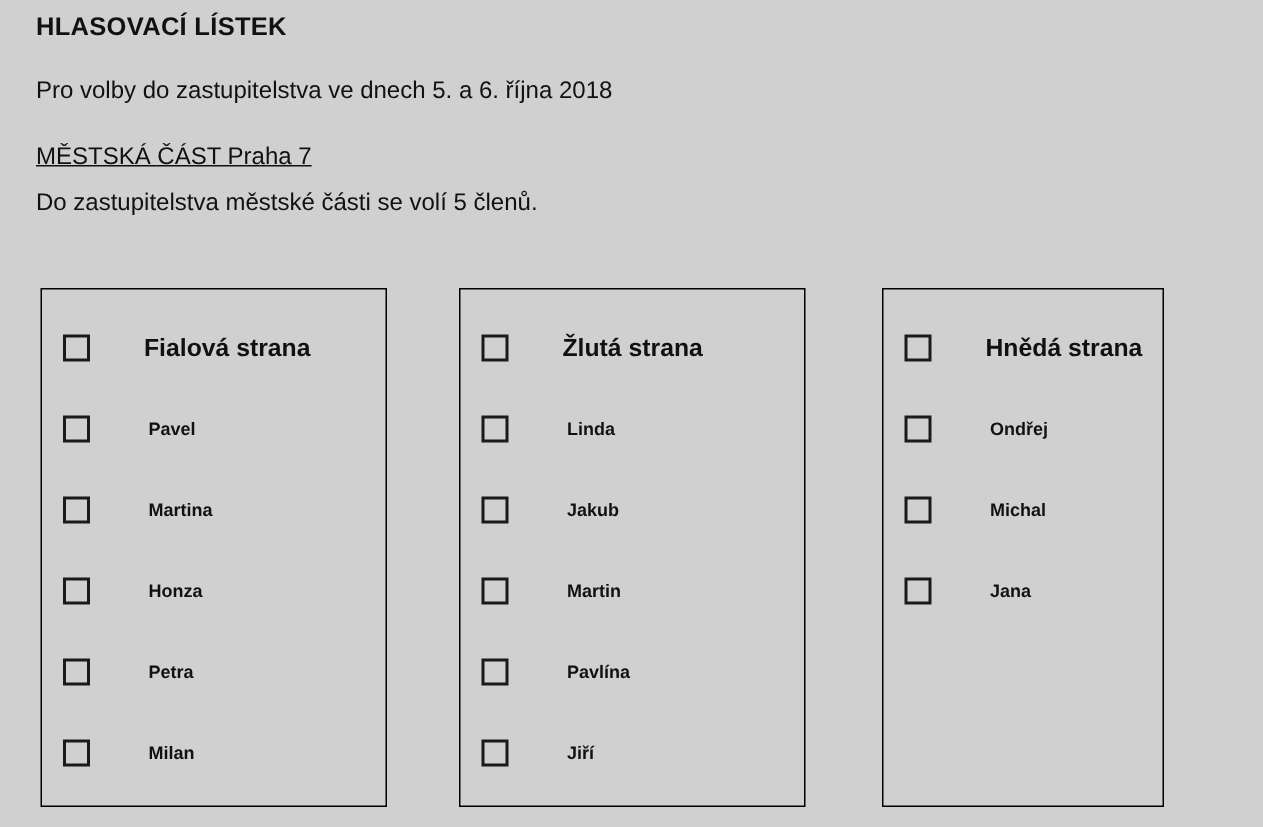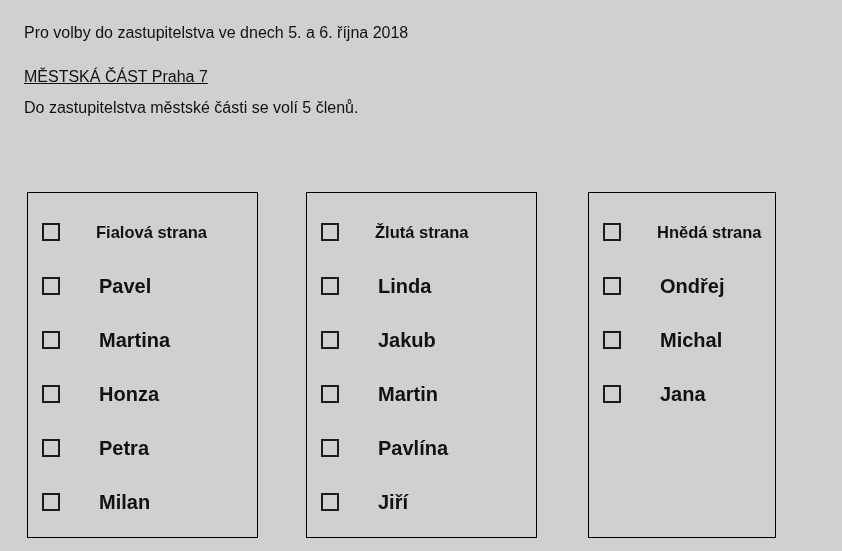--- a/index.html
+++ b/index.html
@@ -78,37 +78,38 @@
   .checkbox {
     width: 18px;
     height: 18px;
     border: 2px solid #1a1a1a;
     background: transparent;
     box-sizing: border-box;
     flex: 0 0 auto;
   }
 
   .row-label {
-    font-size: 20px;
+    font-size: 12px;
     font-weight: bold;
     line-height: 18px;
     white-space: nowrap;
   }
   .party-row .row-label {
     margin-left: 36px;
     font-size: 16.5px;
   }
   .candidate-row .row-label {
     margin-left: 39px;
   }
 </style>
 </head>
 <body>
 
 <div id="ballot-header">
+  <h1 id="ballot-title">HLASOVACÍ LÍSTEK</h1>
   <p class="header-line" id="ballot-election-line">Pro volby do zastupitelstva ve dnech 5. a 6. října 2018</p>
   <p class="header-line" id="ballot-district-line">MĚSTSKÁ ČÁST Praha 7</p>
   <p class="header-line" id="ballot-seats-line">Do zastupitelstva městské části se volí 5 členů.</p>
 </div>
 
 <div id="party-columns">
     <div class="party-box" data-col="0">
       <div class="ballot-row party-row">
         <span class="checkbox"></span>
         <span class="row-label">Fialová strana</span>

